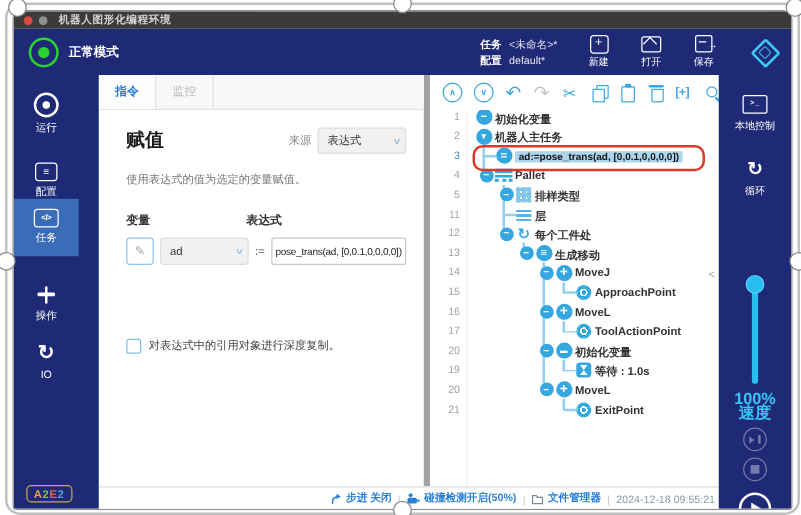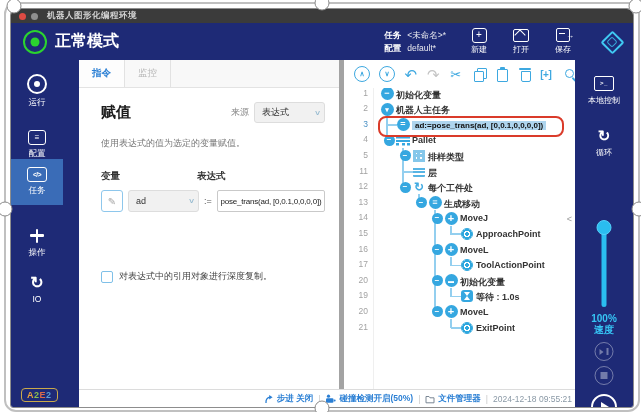--- a/index.html
+++ b/index.html
@@ -13,21 +13,21 @@
   .titlebar{height:14px;background:#3b3b3b;display:flex;align-items:center;padding:0 8px;flex:0 0 auto;}
   .dot{width:7px;height:7px;border-radius:50%;margin-right:5px;}
   .dot.red{background:#df4b43;}
   .dot.gray{background:#8f8f8f;}
   .win-title{color:#d3d3d3;font-size:8.5px;font-weight:bold;margin-left:4px;letter-spacing:.5px;}
   
   .appheader{height:37px;background:#1e2a76;display:flex;align-items:center;padding:0 10px 0 12px;flex:0 0 auto;color:#fff;}
   .mode{display:flex;align-items:center;gap:8px;}
   .mode-ic{width:20px;height:20px;border-radius:50%;border:2.5px solid #2bd32f;position:relative;}
   .mode-ic::after{content:"";position:absolute;left:50%;top:50%;width:9px;height:9px;border-radius:50%;background:#2bd32f;transform:translate(-50%,-50%);}
-  .mode-label{font-size:16px;font-weight:bold;}
+  .mode-label{font-size:10px;font-weight:bold;}
   .hdr-right{margin-left:auto;display:flex;align-items:center;gap:16px;}
   .taskinfo{font-size:8.5px;line-height:13px;}
   .taskinfo b{font-weight:bold;margin-right:6px;}
   .taskinfo .val{color:#e9e9ef;font-weight:normal;}
   .hact{display:flex;flex-direction:column;align-items:center;gap:2px;width:34px;cursor:default;}
   .hact .lbl{font-size:8px;}
   .hi{position:relative;width:16px;height:14px;display:flex;align-items:center;justify-content:center;color:#fff;}
   .hi-new{width:13px;height:13px;border:1.5px solid #fff;border-radius:3px;font-size:10px;line-height:11px;text-align:center;}
   .hi-open{width:15px;height:11px;border:1.5px solid #fff;border-radius:2px;position:relative;}
   .hi-open::after{content:"";position:absolute;left:2px;top:1px;width:7px;height:7px;border-left:1.5px solid #fff;border-top:1.5px solid #fff;transform:rotate(45deg);}
@@ -132,21 +132,21 @@
   .sb-sep{color:#c9c9c9;font-weight:normal;}
   .sb-time{color:#8a99a6;font-weight:normal;}
   
   .rsb{width:58px;background:#1e2a76;flex:0 0 auto;position:relative;color:#fff;}
   .rsb .blk{position:absolute;left:0;width:58px;display:flex;flex-direction:column;align-items:center;gap:4px;}
   .rsb .lbl{font-size:8px;}
   .ri-term{width:18px;height:13px;border:1.5px solid #fff;border-radius:2px;font-size:6px;font-weight:bold;line-height:12px;text-align:center;letter-spacing:.5px;}
   .ri-loop{font-size:15px;font-weight:bold;line-height:15px;}
   .slider-track{position:absolute;left:50%;top:163px;transform:translateX(-50%);width:5px;height:84px;border-radius:3px;background:#2abdf0;}
   .slider-handle{position:absolute;left:50%;top:160px;transform:translateX(-50%);width:13px;height:13px;border-radius:50%;background:#2abdf0;border:1.5px solid #55d0fa;}
-  .speed{position:absolute;left:0;width:58px;top:253px;text-align:center;color:#36c5f5;font-size:10px;font-weight:bold;line-height:11px;}
+  .speed{position:absolute;left:0;width:58px;top:253px;text-align:center;color:#36c5f5;font-size:13px;font-weight:bold;line-height:11px;}
   .tbtn{position:absolute;left:50%;transform:translateX(-50%);border-radius:50%;display:flex;align-items:center;justify-content:center;}
   .tbtn.dim{width:17px;height:17px;border:1.6px solid rgba(255,255,255,.38);}
   .tbtn.play{width:22px;height:22px;border:2px solid #fff;}
   .g-step{position:relative;width:9px;height:8px;}
   .g-step::before{content:"";position:absolute;left:0;top:1px;border:3px solid transparent;border-left:4.5px solid rgba(255,255,255,.38);}
   .g-step::after{content:"";position:absolute;right:0;top:0.5px;width:1.6px;height:7px;background:rgba(255,255,255,.38);}
   .g-stop{width:6.5px;height:6.5px;background:rgba(255,255,255,.38);}
   .g-play{width:0;height:0;border:5px solid transparent;border-left:8px solid #fff;margin-left:6px;}
 </style>
 </head>

